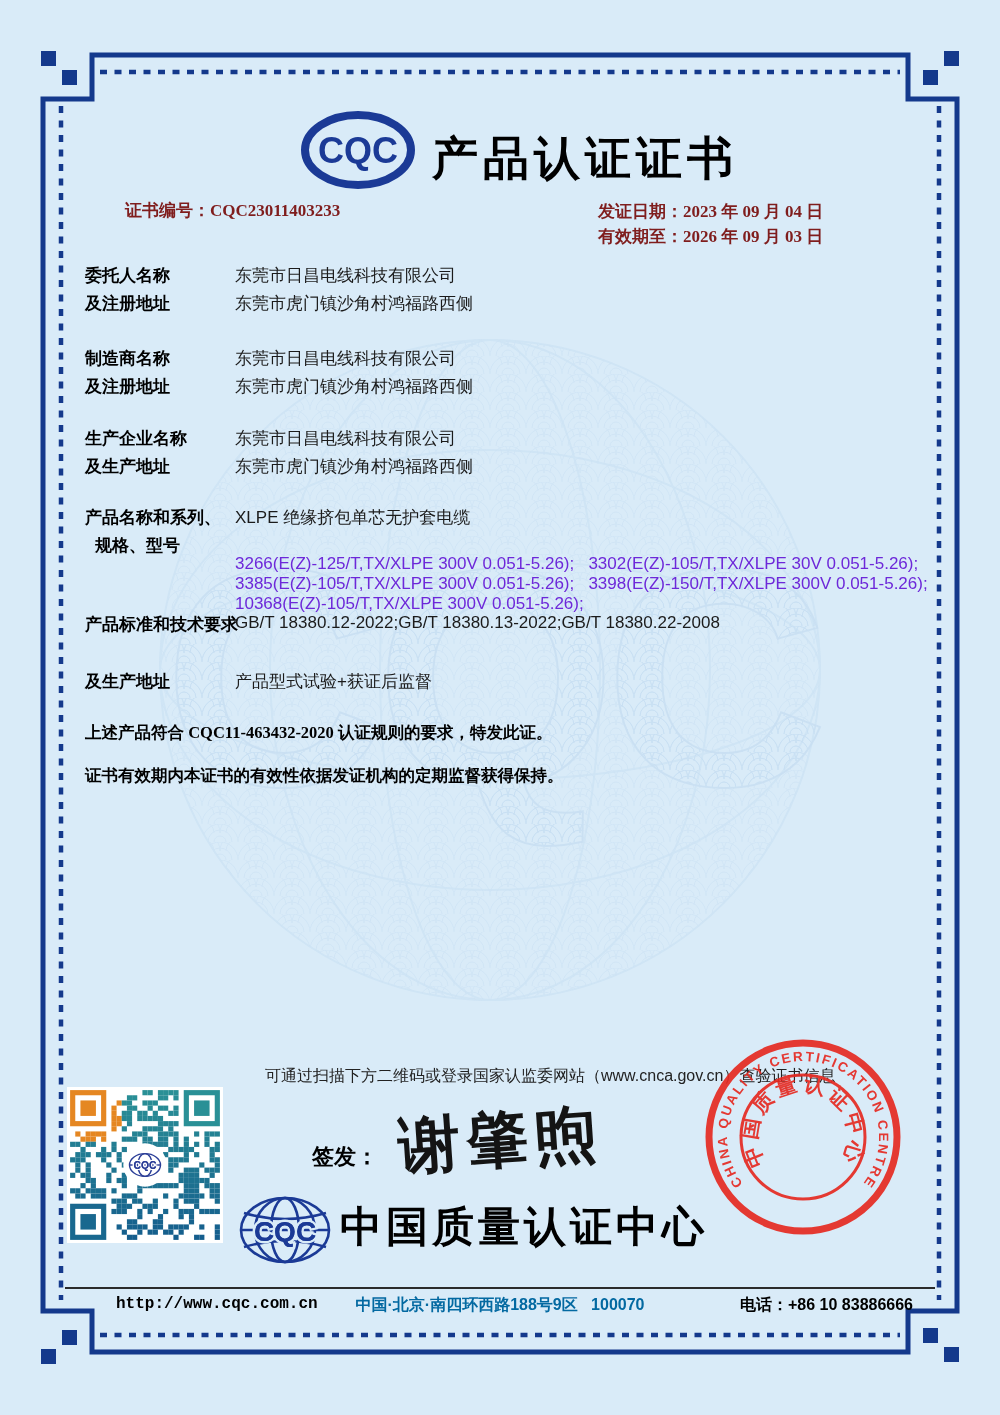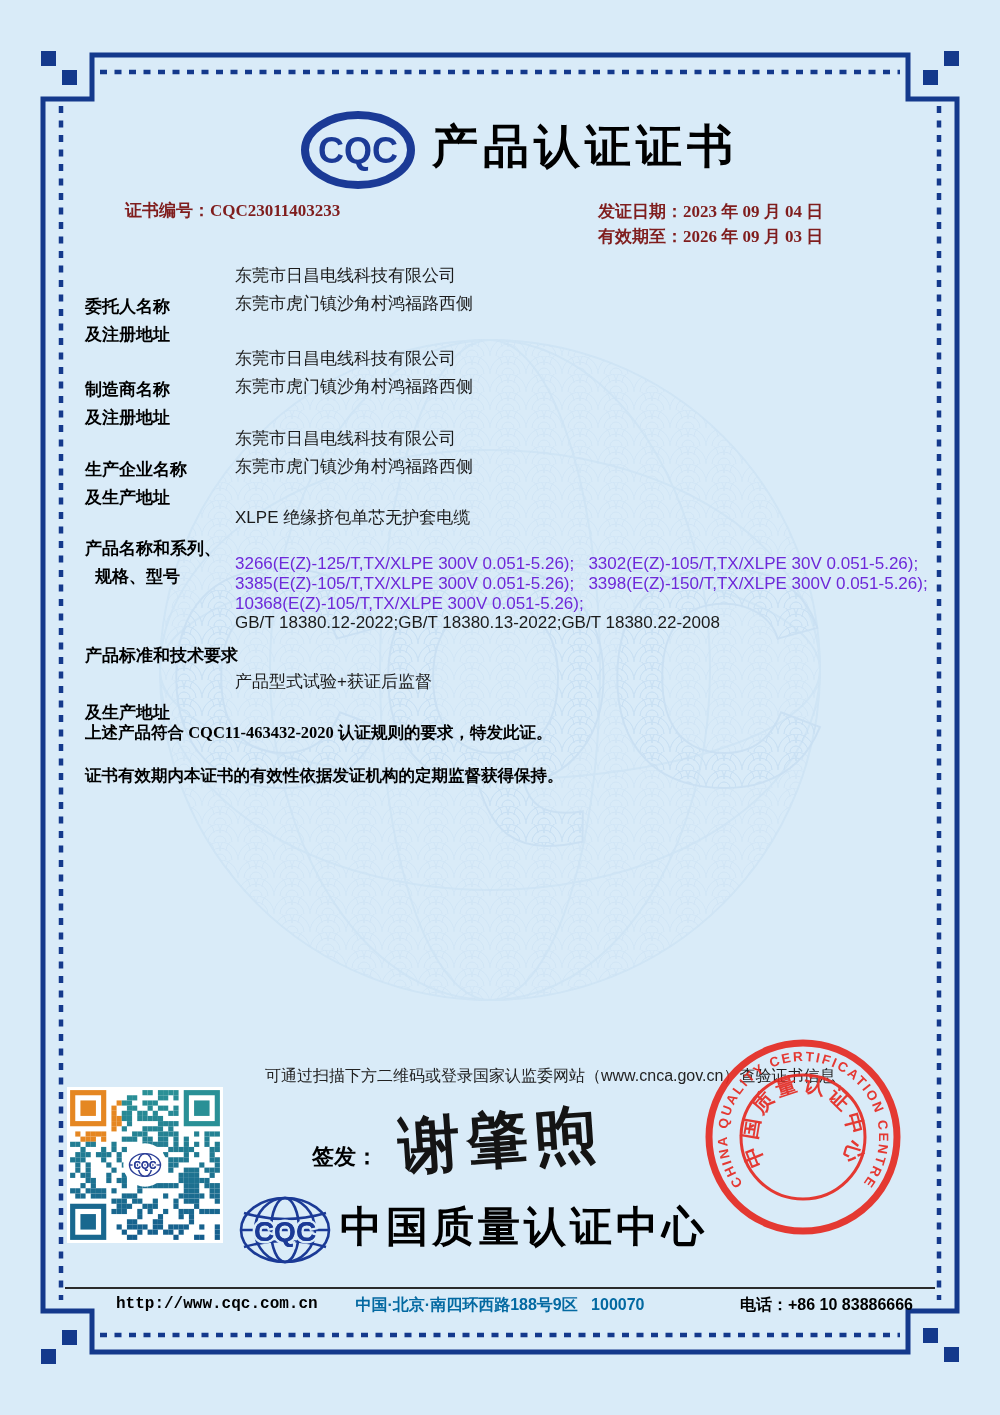--- a/index.html
+++ b/index.html
@@ -11,21 +11,21 @@
   }
   .abs{position:absolute;}
   svg{display:block;}
   .title{
     font-size:46px; font-weight:700; letter-spacing:5px; color:#000;
     font-family:"Liberation Sans","DejaVu Sans",sans-serif;
   }
   .serifb{font-family:"Liberation Serif","DejaVu Serif",serif; font-weight:700;}
   .meta{font-size:17px; color:#7f1d1d;}
   .meta-line{line-height:25px; white-space:pre;}
-  .flabel{font-size:17px; font-weight:700; color:#000; white-space:pre;margin-top:31px;}
+  .flabel{font-size:17px; font-weight:700; color:#000; white-space:pre;}
   .fvalue{font-size:17px; color:#1b1b1b; white-space:pre;}
   .model-line{font-size:17px; color:#6d28d9; white-space:pre; line-height:20px;margin-top:25px;}
   .stmt{font-family:"Liberation Serif","DejaVu Serif",serif; font-size:16.5px; font-weight:600; color:#000; white-space:pre;}
   .note{font-size:16px; color:#222;}
   .sign-label{font-size:22px; font-family:"Liberation Serif","DejaVu Serif",serif; font-weight:600; color:#000;}
   .signature{
     font-size:62px; font-weight:700; color:#141414;
     font-family:"Liberation Serif","DejaVu Serif",serif;
     transform:rotate(-4deg); letter-spacing:6px; white-space:pre;
   }
@@ -85,21 +85,21 @@
       <rect x="923" y="1328" width="15" height="15"></rect>
         <rect x="944" y="1347" width="15" height="15"></rect>
     </g>
   </svg>
 
   <svg class="abs" style="left:299px; top:110px;" width="118" height="80" viewBox="0 0 118 80">
     <ellipse cx="59" cy="40" rx="53" ry="35" fill="none" stroke="#1b3a96" stroke-width="8"></ellipse>
     <text x="59" y="53" text-anchor="middle" font-family="Liberation Sans, sans-serif" font-size="36" font-weight="bold" fill="#1b3a96" letter-spacing="0">CQC</text>
   </svg>
 
-  <div class="abs title" style="left:432px; top:116px;">产品认证证书</div>
+  <div class="abs title" style="left:432px; top:128px;">产品认证证书</div>
 
   <div class="abs serifb meta" style="left:125px; top:199px; white-space:pre;"><span>证书编号：</span><span>CQC23011403233</span></div>
 
   <div class="abs serifb meta" style="left:598px; top:199px;">
     <div class="meta-line">发证日期：2023 年 09 月 04 日</div>
     <div class="meta-line">有效期至：2026 年 09 月 03 日</div>
   </div>
 
   <div class="abs flabel" style="left:85px; top:264px;">委托人名称</div>
   <div class="abs fvalue" style="left:235px; top:264px;">东莞市日昌电线科技有限公司</div>

